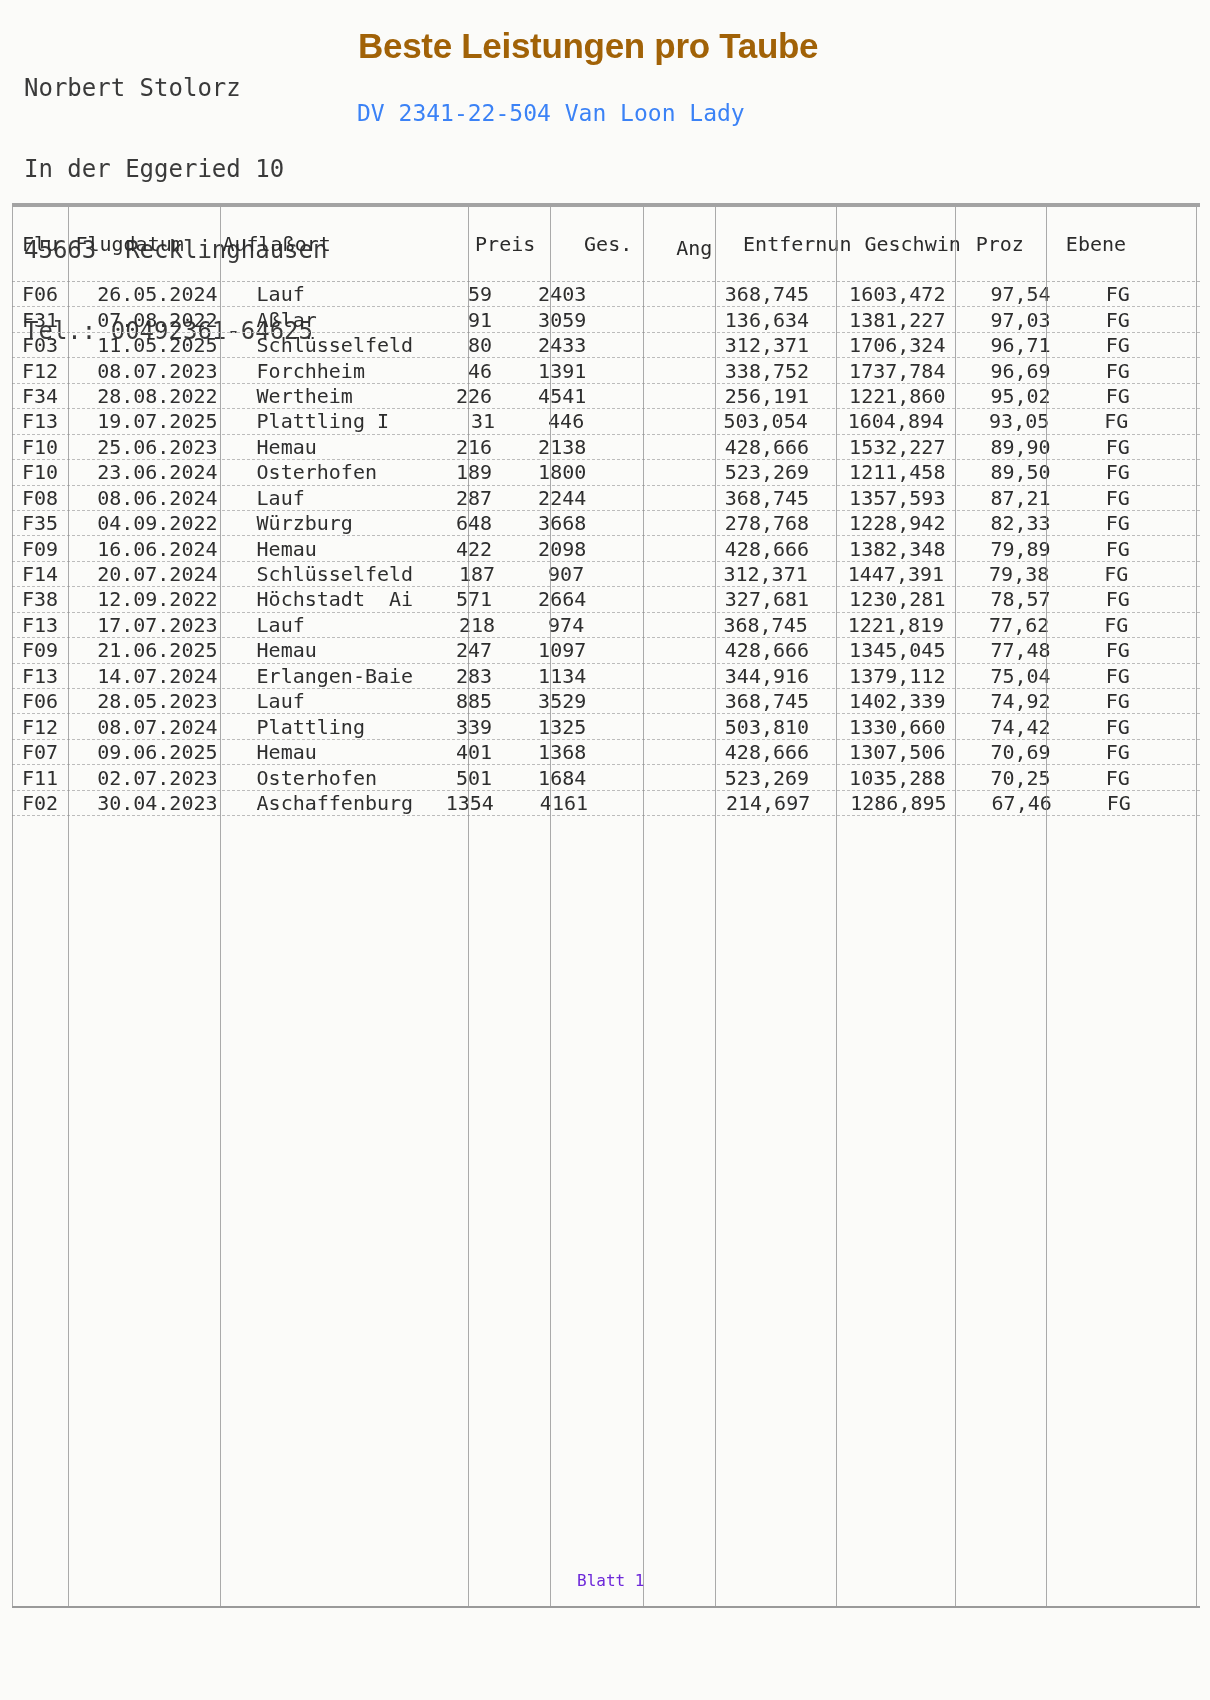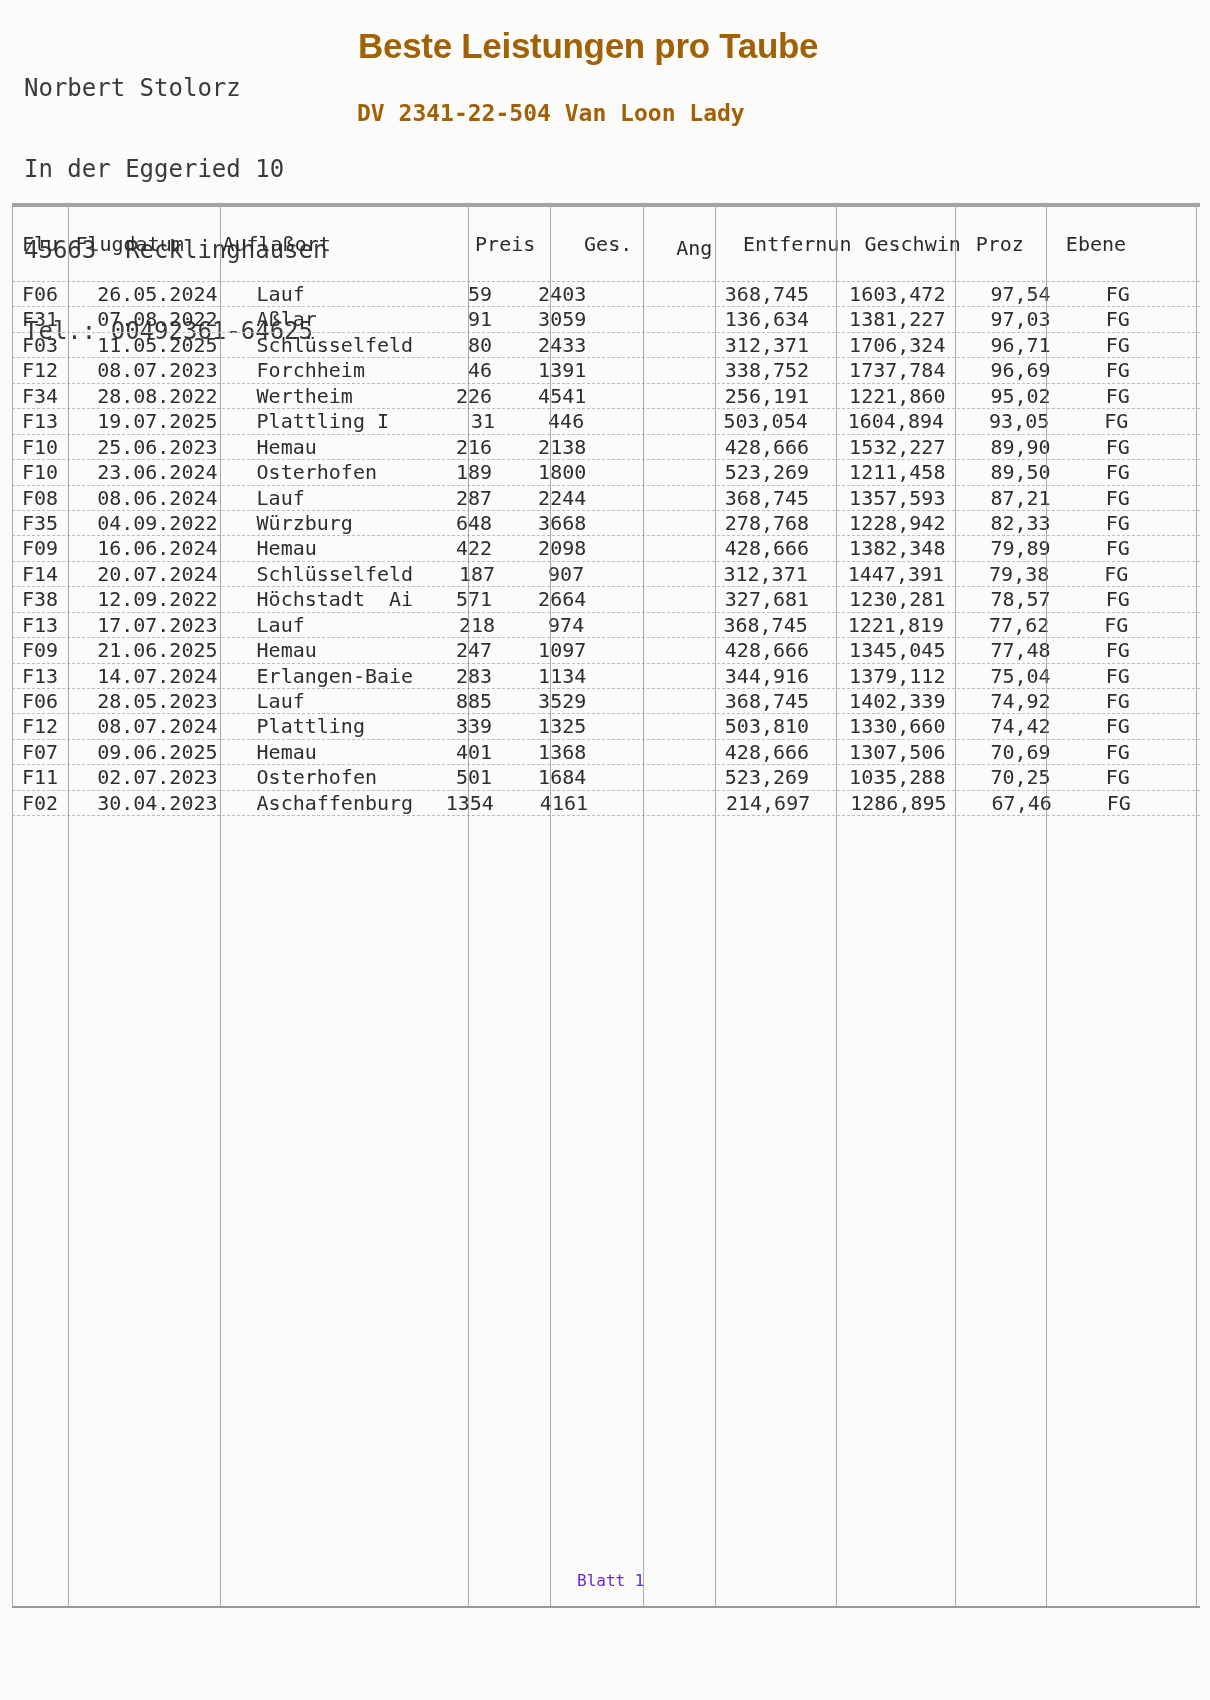--- a/index.html
+++ b/index.html
@@ -16,21 +16,21 @@
     font-size:24px;line-height:27px;color:#3a3a3a;white-space:pre;
   }
   .title{
     position:absolute;left:358px;top:27px;
     font-family:"Liberation Sans", sans-serif;
     font-weight:bold;font-size:35px;line-height:38px;letter-spacing:-0.3px;
     color:#a16207;white-space:pre;
   }
   .subtitle{
     position:absolute;left:357px;top:100px;
-    font-size:23px;line-height:26px;color:#a16207;white-space:pre;font-weight:bold;
+    font-size:23px;line-height:26px;color:#3b82f6;white-space:pre;
   }
   
   .table{
     position:absolute;left:12px;top:203px;width:1188px;height:1399px;
     border-top:4px solid #a3a3a3;
     border-bottom:2px solid #9a9a9a;
     box-sizing:content-box;
     font-size:20px;
   }
   .vline{
@@ -38,21 +38,21 @@
   }
   .vl0{left:0;} .vl1{left:56px;} .vl2{left:208px;} .vl3{left:456px;}
   .vl4{left:538px;} .vl5{left:631px;} .vl6{left:703px;} .vl7{left:824px;}
   .vl8{left:943px;} .vl9{left:1034px;} .vl10{left:1184px;}
   .thead{
     display:flex;height:74px;align-items:center;
     border-bottom:1px dashed #b6b6b6;
     color:#2b2b2b;
   }
   .trow{
-    display:flex;height:25.45px;align-items:flex-start;
+    display:flex;height:25.45px;align-items:center;
     border-bottom:1px dashed #bcbcbc;
     box-sizing:border-box;
     gap:30px;
   }
   .cell{white-space:pre;overflow:visible;box-sizing:border-box;}
   .c0{width:56px;padding-left:10px;}
   .c1{width:152px;padding-left:9px;}
   .c2{width:248px;padding-left:9px;}
   .c3{width:82px;text-align:right;padding-right:16px;}
   .c4{width:93px;text-align:right;padding-right:30px;}

